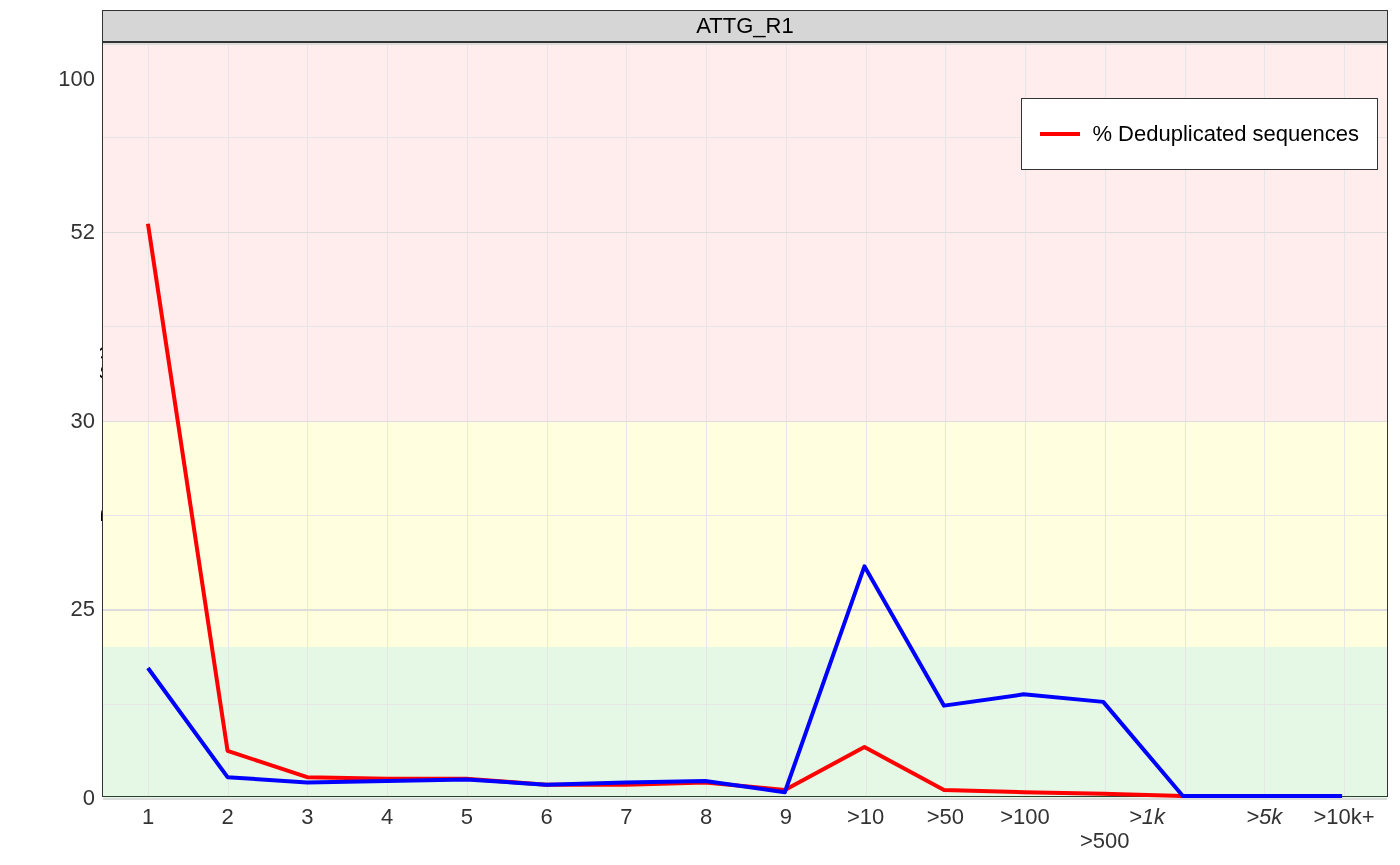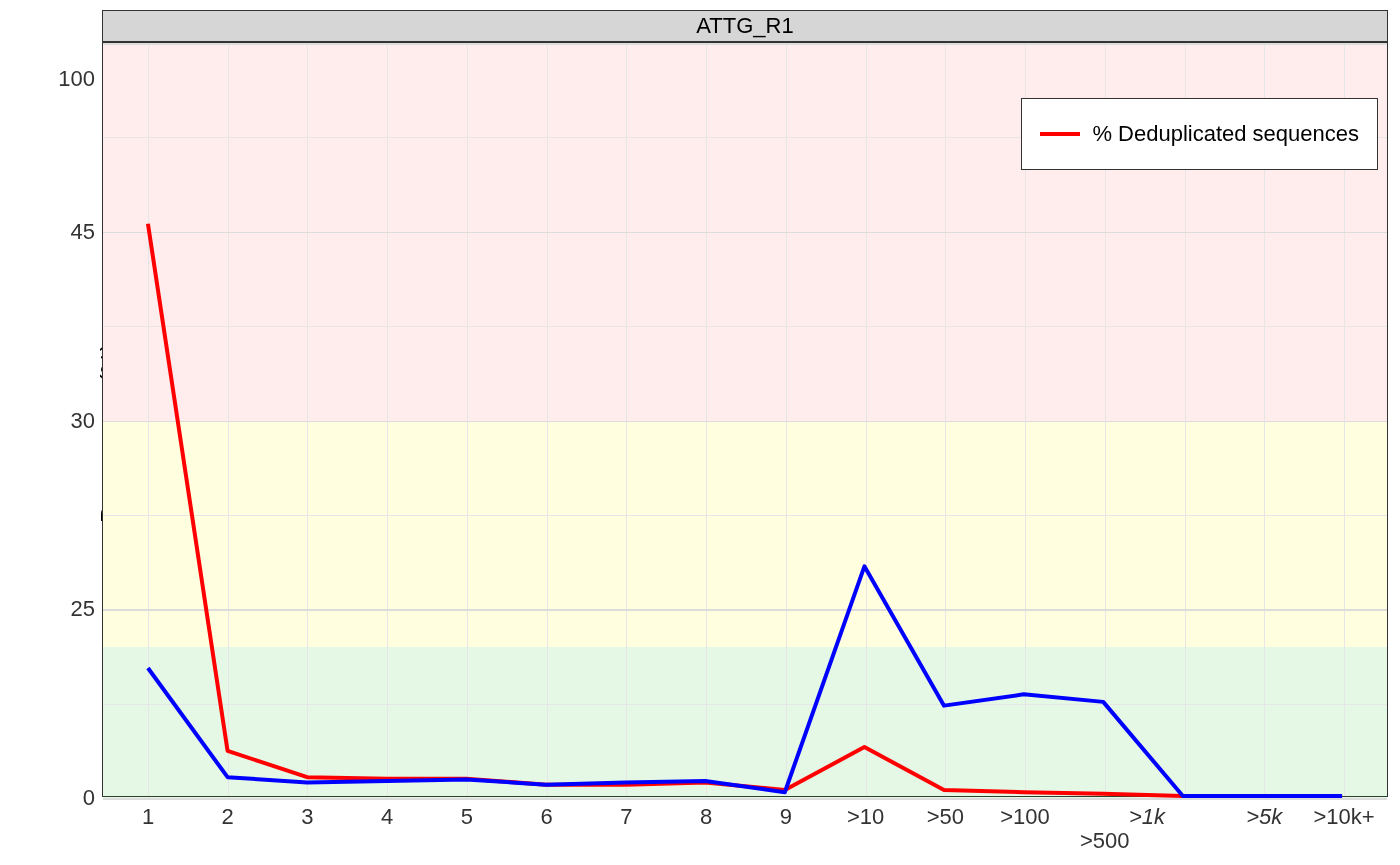--- a/index.html
+++ b/index.html
@@ -184,21 +184,21 @@
         <div class="grid-line-h major" style="top: 755px;"></div>
         <div class="axis-tick-y" style="top: 755px;">0</div>
         <div class="grid-line-h" style="top: 660.625px;"></div>
         <div class="grid-line-h major" style="top: 566.25px;"></div>
         <div class="axis-tick-y" style="top: 566.25px;">25</div>
         <div class="grid-line-h" style="top: 471.875px;"></div>
         <div class="grid-line-h major" style="top: 377.5px;"></div>
         <div class="axis-tick-y" style="top: 377.5px;">30</div>
         <div class="grid-line-h" style="top: 283.125px;"></div>
         <div class="grid-line-h major" style="top: 188.75px;"></div>
-        <div class="axis-tick-y" style="top: 188.75px;">45</div>
+        <div class="axis-tick-y" style="top: 188.75px;">52</div>
         <div class="grid-line-h" style="top: 94.375px;"></div>
         <div class="grid-line-h major" style="top: 0px;"></div>
         <div class="axis-tick-y" style="top: 0px; margin-top: 36px;">100</div>
         <svg class="lines" viewBox="0 0 1286 755" preserveAspectRatio="none">
           <polyline points="45.010000000000005,181.20000000000005 124.742,709.7 204.474,736.125 284.206,737.635 363.938,737.635 443.66999999999996,743.675 523.402,743.675 603.134,741.41 682.866,748.96 762.598,705.925 842.3299999999999,748.96 922.0619999999999,751.225 1001.7940000000001,752.735 1081.526,755 1161.258,755 1240.99,755" fill="none" stroke="#ff0000" stroke-width="4" stroke-linejoin="round"></polyline>
           <polyline points="45.010000000000005,626.65 124.742,736.125 204.474,741.41 284.206,739.9 363.938,738.39 443.66999999999996,743.675 523.402,741.41 603.134,739.9 682.866,751.225 762.598,524.725 842.3299999999999,664.4 922.0619999999999,653.075 1001.7940000000001,660.625 1081.526,755 1161.258,755 1240.99,755" fill="none" stroke="#0000ff" stroke-width="4" stroke-linejoin="round"></polyline>
         </svg>
       </div>
 
     <div class="legend">

